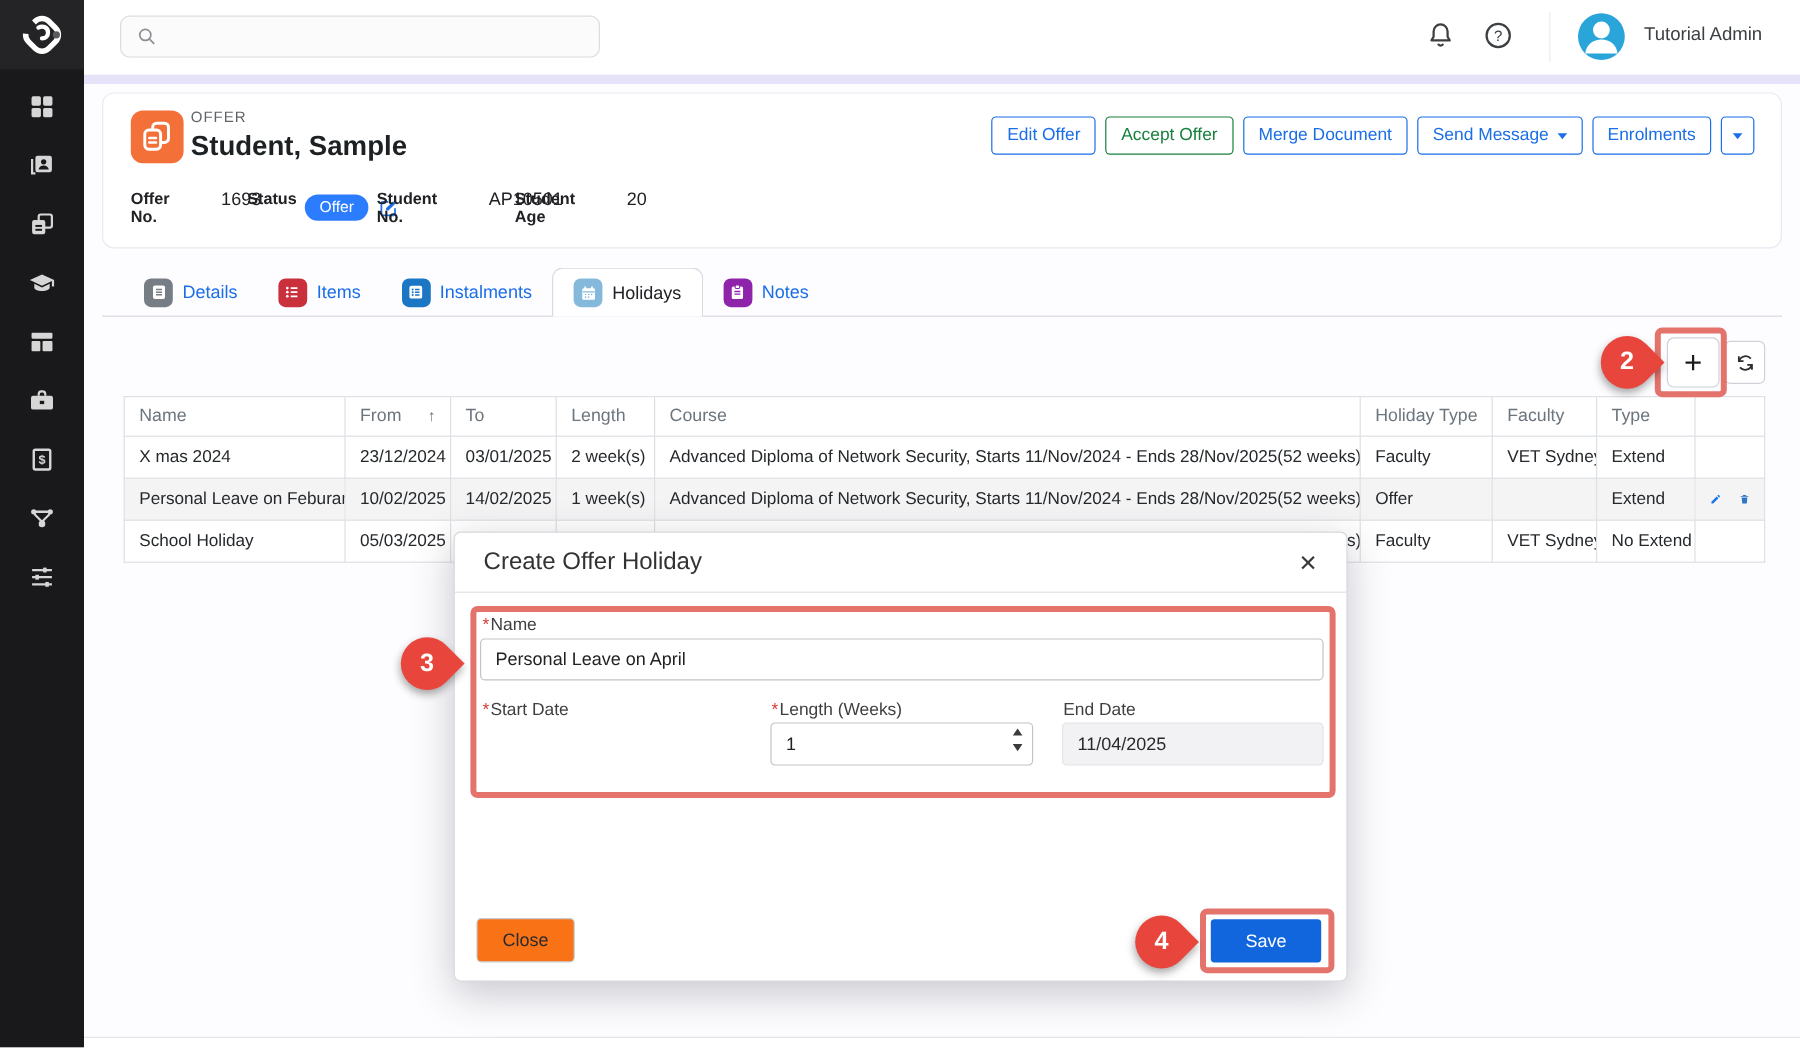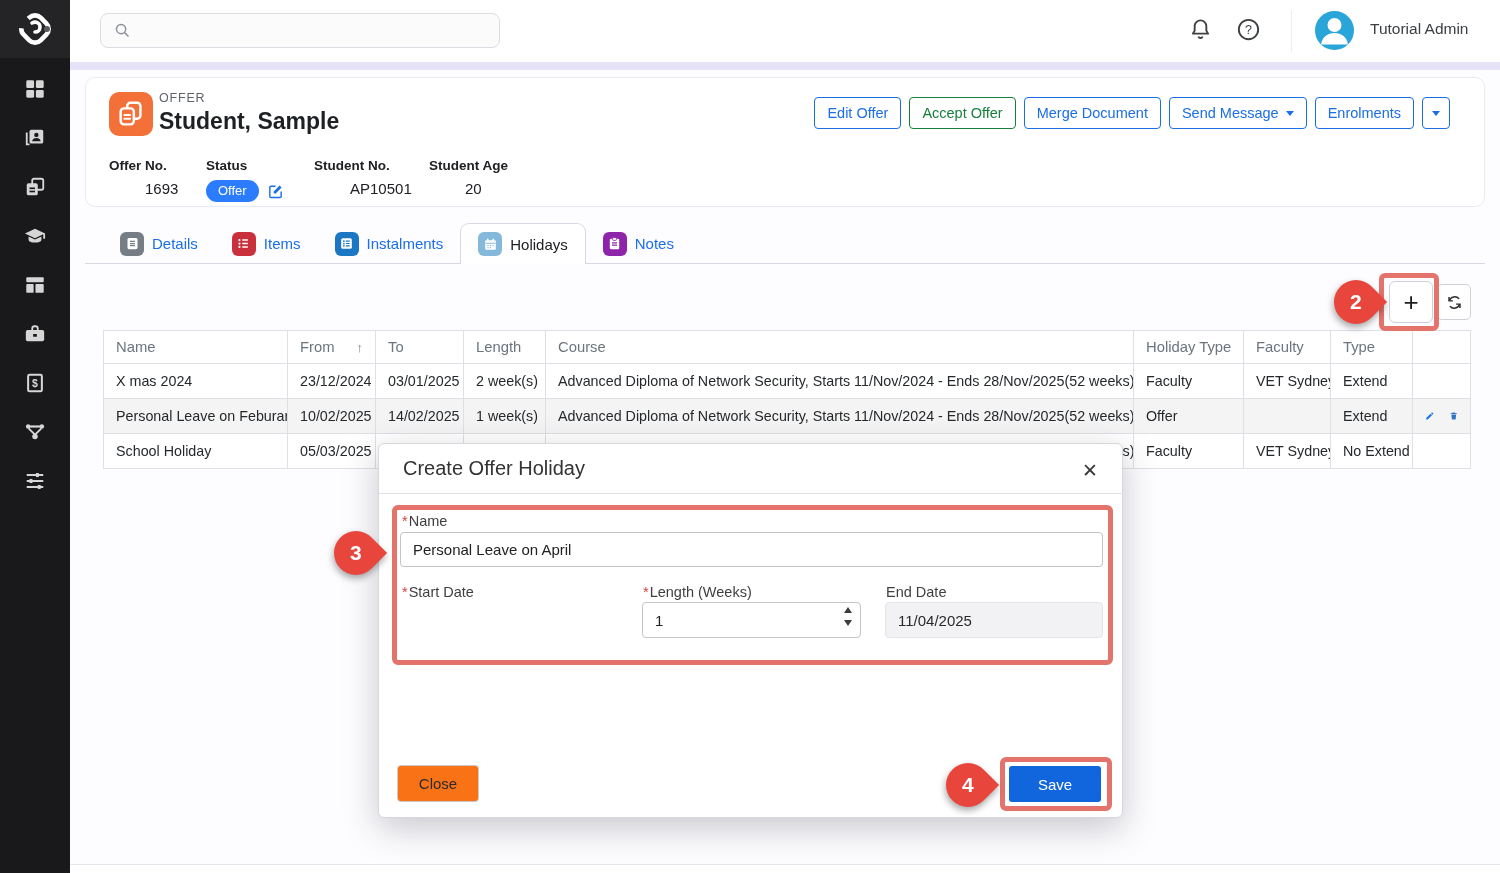--- a/index.html
+++ b/index.html
@@ -27,27 +27,27 @@
 
   
   .main-bg { left:70px; top:70px; width:1430px; height:794px; background:#fdfdff; }
   .footline { left:70px; top:864px; width:1430px; height:1px; background:#e4e4ea; }
 
   
   .offer-card { left:85px; top:77px; width:1400px; height:130px; background:#fff; border:1px solid #e9e9f1; border-radius:10px; }
   .offer-icon { left:23px; top:14px; width:44px; height:44px; border-radius:10px; background:#f47039; display:flex; align-items:center; justify-content:center; }
   .kicker { left:73px; top:13px; font-size:12.5px; letter-spacing:.8px; color:#5f6368; font-weight:500; }
   .page-title { left:73px; top:30px; font-size:23px; font-weight:700; color:#1e2124; }
-  .btnrow { right:34px; top:19px; display:flex; gap:8px; position:absolute; }
+  .btnrow { right:22px; top:19px; display:flex; gap:8px; position:absolute; }
   .obtn { height:32px; padding:0 12px; background:#fff; border-radius:4px; font-size:14.5px; display:flex; align-items:center; gap:7px; cursor:pointer; font-family:inherit; }
   .obtn.blue { border:1px solid #1a6ee8; color:#1a6ee8; }
   .obtn.green { border:1px solid #17803d; color:#17803d; }
   .caret { width:0; height:0; border-left:4.5px solid transparent; border-right:4.5px solid transparent; border-top:5px solid #1a6ee8; display:inline-block; }
   .metarow { left:23px; top:80px; display:flex; position:absolute; }
-  .meta { display:flex; flex-direction:column; gap:7px; }
+  .meta { display:flex; flex-direction:row; gap:7px; }
   .meta .ml { font-size:13.5px; font-weight:700; color:#202124; }
   .meta .mv { font-size:15px; color:#202124;margin-left:36px; }
   .m1{width:97px}.m2{width:108px}.m3{width:120px}.m4{width:115px}.m5{width:110px}
   .pill { background:#2b7cfe; color:#fff; font-size:13px; padding:3px 12px 4px; border-radius:12px; display:inline-block; }
   .statusline { display:flex; align-items:center; gap:8px; }
   .link { color:#2779e8; cursor:pointer; }
 
   
   .tabs { left:103px; top:223px; display:flex; position:absolute; z-index:4; }
   .tab { height:41px; display:flex; align-items:center; gap:8px; padding:0 17px; font-size:15px; color:#1a6ee8; cursor:pointer; }

